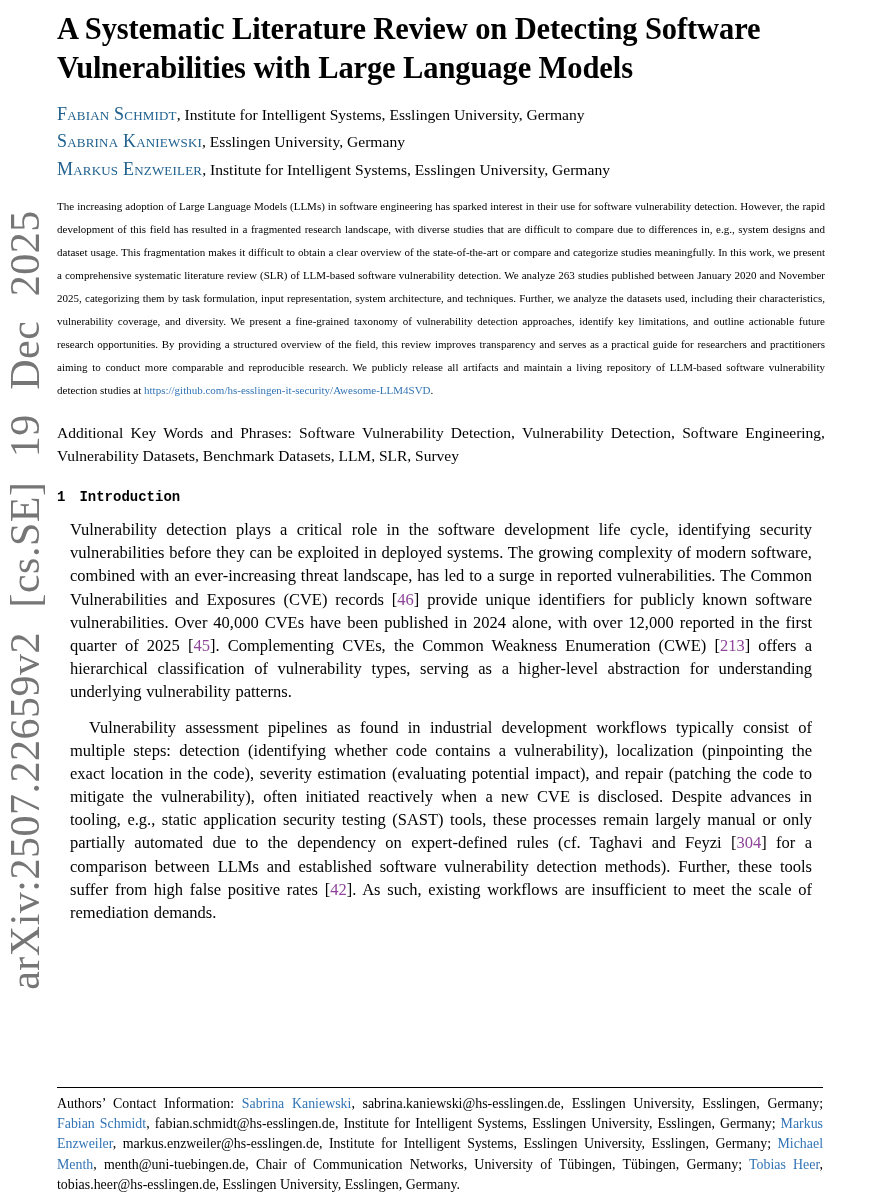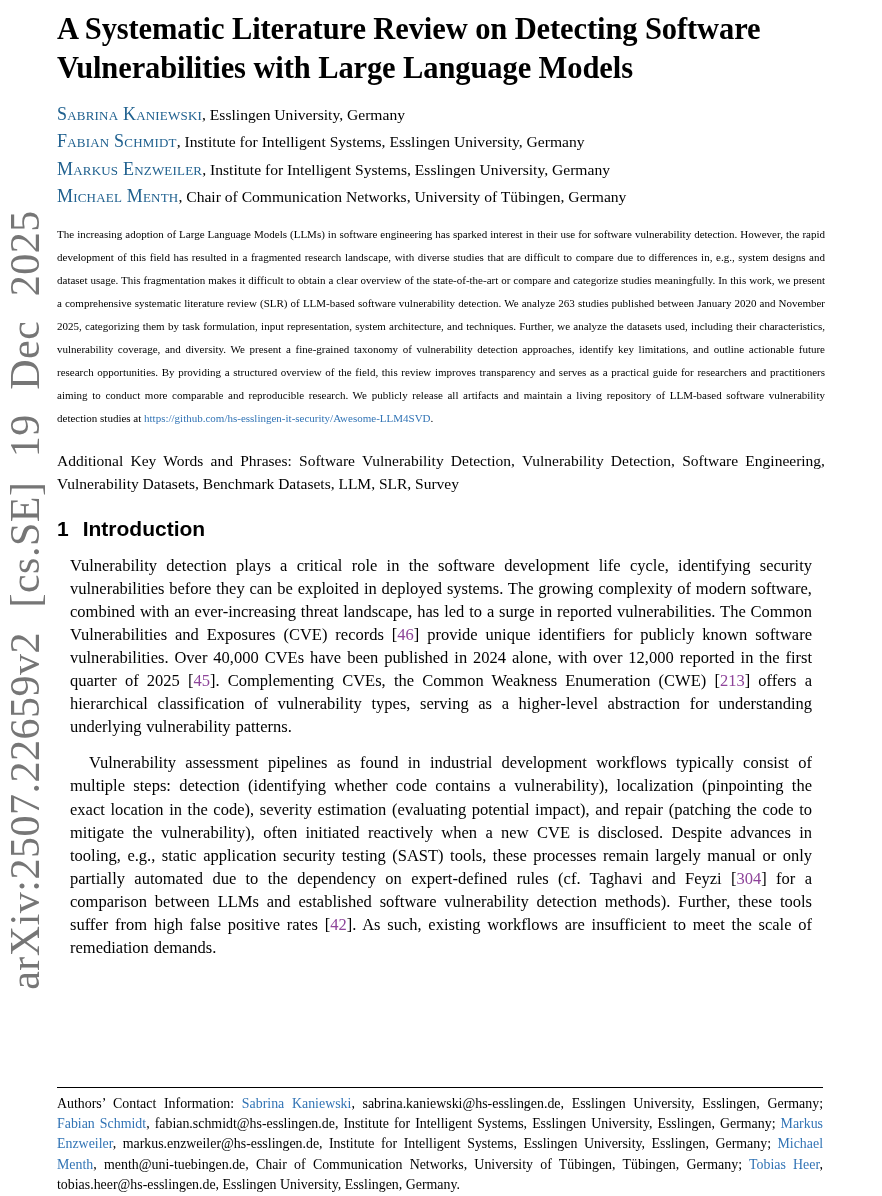--- a/index.html
+++ b/index.html
@@ -55,22 +55,22 @@
     text-align: justify;
     margin: 12px 0 0 0;
   }
   .keywords-para {
     font-size: 15.5px;
     line-height: 23px;
     text-align: justify;
     margin: 19px 0 0 0;
   }
   .section-heading {
-    font-family: Liberation Sans, sans-serif;
-    font-size: 21px;
+    font-family: Liberation Mono, monospace;
+    font-size: 14px;
     font-weight: bold;
     margin: 22px 0 9px 0;
   }
   .section-number { margin-right: 14px; }
   .body-para {
     font-size: 16.5px;
     line-height: 23.1px;
     text-align: justify;
     word-spacing: 0.7px;
     margin: 13px;
@@ -99,24 +99,23 @@
 </head>
 <body>
 
 <div class="arxiv-stamp">arXiv:2507.22659v2 [cs.SE] 19 Dec 2025</div>
 
 <div class="page">
 
   <h1 class="paper-title"><span>A Systematic Literature Review on Detecting Software</span><br><span>Vulnerabilities with Large Language Models</span></h1>
 
   <div class="author-list">
+      <div class="author-line"><span class="author-name">Fabian Schmidt</span><span>, Institute for Intelligent Systems, Esslingen University, Germany</span></div>
       <div class="author-line"><span class="author-name">Sabrina Kaniewski</span><span>, Esslingen University, Germany</span></div>
-      <div class="author-line"><span class="author-name">Fabian Schmidt</span><span>, Institute for Intelligent Systems, Esslingen University, Germany</span></div>
       <div class="author-line"><span class="author-name">Markus Enzweiler</span><span>, Institute for Intelligent Systems, Esslingen University, Germany</span></div>
-      <div class="author-line"><span class="author-name">Michael Menth</span><span>, Chair of Communication Networks, University of Tübingen, Germany</span></div>
     </div>
 
   <p class="abstract-para"><span class="run-text">The increasing adoption of Large Language Models (LLMs) in software engineering has sparked interest in their use for software vulnerability detection. However, the rapid development of this field has resulted in a fragmented research landscape, with diverse studies that are difficult to compare due to differences in, e.g., system designs and dataset usage. This fragmentation makes it difficult to obtain a clear overview of the state-of-the-art or compare and categorize studies meaningfully. In this work, we present a comprehensive systematic literature review (SLR) of LLM-based software vulnerability detection. We analyze 263 studies published between January 2020 and November 2025, categorizing them by task formulation, input representation, system architecture, and techniques. Further, we analyze the datasets used, including their characteristics, vulnerability coverage, and diversity. We present a fine-grained taxonomy of vulnerability detection approaches, identify key limitations, and outline actionable future research opportunities. By providing a structured overview of the field, this review improves transparency and serves as a practical guide for researchers and practitioners aiming to conduct more comparable and reproducible research. We publicly release all artifacts and maintain a living repository of LLM-based software vulnerability detection studies at </span><span class="run-link">https://github.com/hs-esslingen-it-security/Awesome-LLM4SVD</span><span class="run-text">.</span></p>
 
   <p class="keywords-para">Additional Key Words and Phrases: Software Vulnerability Detection, Vulnerability Detection, Software Engineering, Vulnerability Datasets, Benchmark Datasets, LLM, SLR, Survey</p>
 
   <h2 class="section-heading"><span class="section-number">1</span><span>Introduction</span></h2>
 
   <div>
       <p class="body-para"><span class="run-text">Vulnerability detection plays a critical role in the software development life cycle, identifying security vulnerabilities before they can be exploited in deployed systems. The growing complexity of modern software, combined with an ever-increasing threat landscape, has led to a surge in reported vulnerabilities. The Common Vulnerabilities and Exposures (CVE) records [</span><span class="run-cite">46</span><span class="run-text">] provide unique identifiers for publicly known software vulnerabilities. Over 40,000 CVEs have been published in 2024 alone, with over 12,000 reported in the first quarter of 2025 [</span><span class="run-cite">45</span><span class="run-text">]. Complementing CVEs, the Common Weakness Enumeration (CWE) [</span><span class="run-cite">213</span><span class="run-text">] offers a hierarchical classification of vulnerability types, serving as a higher-level abstraction for understanding underlying vulnerability patterns.</span></p>

